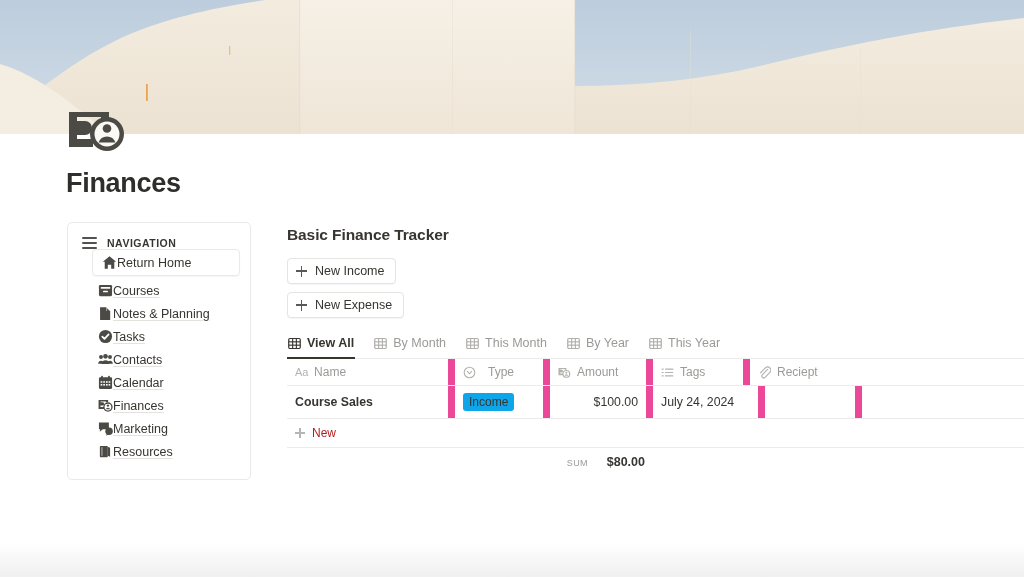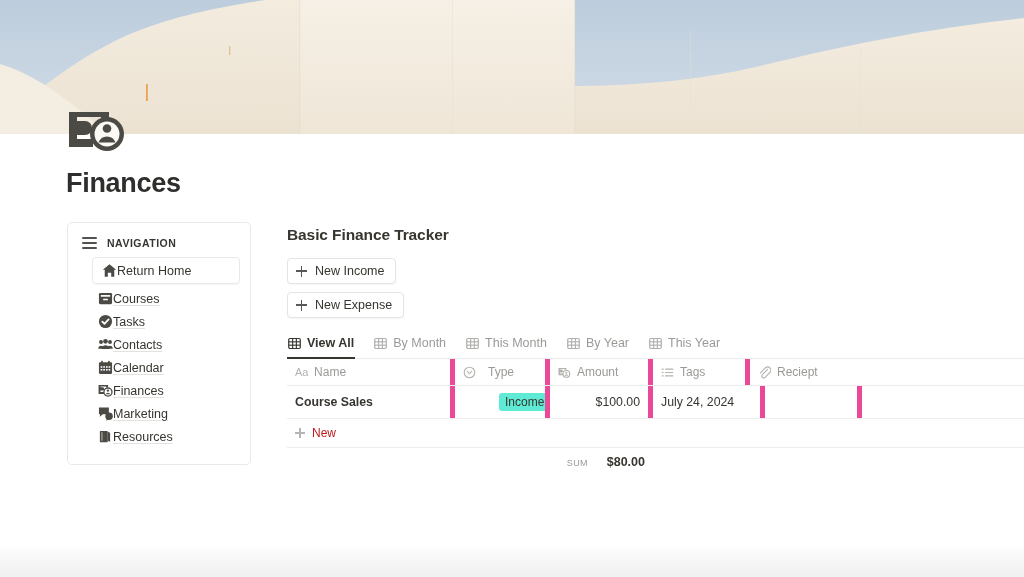--- a/index.html
+++ b/index.html
@@ -35,21 +35,21 @@
 
   
   .sidebar {
     position: absolute; left: 67px; top: 222px;
     width: 184px; padding: 14px 0 16px 0;
     border: 1px solid #e9e9e7; border-radius: 5px;
     background: #fff;
   }
   .nav-header {
     display: flex; align-items: center; gap: 10px;
-    padding: 0 0 0 14px; margin-bottom: 8px;
+    padding: 0 0 0 14px; margin-bottom: 0;
   }
   .hamburger { width: 15px; height: 12px; flex: 0 0 auto; }
   .hamburger span {
     display: block; height: 2px; background: #53524e;
     border-radius: 1px; margin-bottom: 3px;
   }
   .hamburger span:last-child { margin-bottom: 0; }
   .nav-header-label {
     font-size: 10.5px; font-weight: bold; letter-spacing: 0.5px;
     color: #37352f; text-transform: uppercase;
@@ -104,40 +104,40 @@
   }
   .tab.active { color: #37352f; font-weight: bold; border-bottom-color: #37352f; text-align: center; }
   .grid-ico { width: 13px; height: 13px; display: block; }
 
   
   .table { width: 737px; margin-top: 0px; }
   .trow { display: flex; border-bottom: 1px solid #ececeb; }
   .trow.head { border-bottom: 1px solid #ececeb; }
   .cell {
     padding: 7px 8px; font-size: 12.3px; color: #37352f;
-    border-right: 5px solid #ec4899; overflow: hidden;
+    border-right: 7px solid #ec4899; overflow: hidden;
     display: flex; align-items: center; gap: 6px; min-height: 25px;
   }
   .trow.head .cell { color: #9b9a97; font-size: 12px; padding-top: 6px; padding-bottom: 6px; }
   .c-name { width: 168px; }
   .c-type { width: 95px; gap: 12px; }
   .c-amount { width: 103px; }
   .c-date { width: 112px; }
   .c-tags { width: 97px; }
   .c-receipt { width: 162px; border-right: none; }
   .trow.body .c-name { font-weight: bold; color: #37352f; }
   .trow.body .c-amount { justify-content: flex-end; }
   .aa { font-size: 11px; color: #b4b3af; font-weight: normal; letter-spacing: -0.2px; }
   .hicon { width: 13px; height: 13px; flex: 0 0 13px; display: block; opacity: .85; }
   .pill {
     display: inline-block; padding: 1.5px 6px; border-radius: 3px;
     font-size: 12px; line-height: 15px; color: #37352f;
   }
   .pill.expenses { background: #faebdd; }
-  .pill.income   { background: #5eead4; margin-left: 36px; }
+  .pill.income   { background: #0ea5e9; }
   .newrow {
     display: flex; align-items: center; gap: 7px;
     padding: 7px 8px; font-size: 12px; color: #b91c1c;
     border-bottom: 1px solid #ececeb; cursor: pointer;
   }
   .plus.sm { width: 10px; height: 10px; }
   .plus.sm::before { top: 4px; width: 10px; }
   .plus.sm::after { left: 4.2px; height: 10px; }
   .plus.sm::before, .plus.sm::after { background: #b6b5b2; }
   .sumrow { display: flex; padding-top: 7px; }
@@ -233,20 +233,28 @@
 
       <div class="nav-item">
         <svg class="ico" viewBox="0 0 16 16">
           <rect x="1" y="2" width="14" height="12" rx="1.4" fill="#4b4a45"></rect>
           <rect x="3" y="4.3" width="10" height="1.8" fill="#fff"></rect>
           <rect x="5.4" y="8.2" width="5.2" height="1.7" rx=".6" fill="#fff"></rect>
         </svg>
         <span class="nav-label">Courses</span>
       </div>
 
+      <div class="nav-item">
+        <svg class="ico" viewBox="0 0 16 16">
+          <path fill="#4b4a45" d="M2.2 1.2h6.6l4.2 4.2v9.4H2.2z"></path>
+          <path fill="#fff" d="M8.9 1.4v3.9h3.9z" opacity=".95"></path>
+          <path fill="#4b4a45" d="M9.3 2.3l3.3 3.3H9.3z"></path>
+        </svg>
+        <span class="nav-label">Notes &amp; Planning</span>
+      </div>
 
       <div class="nav-item">
         <svg class="ico" viewBox="0 0 16 16">
           <circle cx="8" cy="8" r="7" fill="#4b4a45"></circle>
           <path d="M4.6 8.2 l2.3 2.3 4.4-4.8" stroke="#fff" stroke-width="1.9" fill="none" stroke-linecap="round" stroke-linejoin="round"></path>
         </svg>
         <span class="nav-label">Tasks</span>
       </div>
 
       <div class="nav-item">

